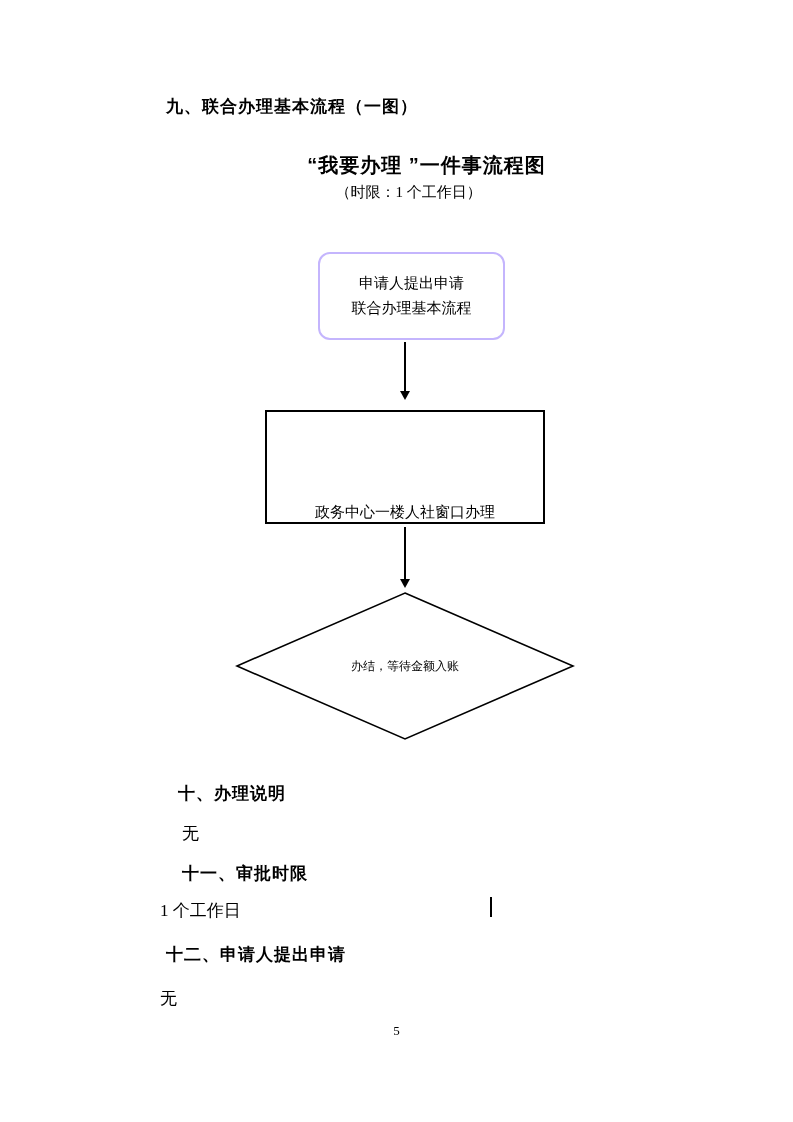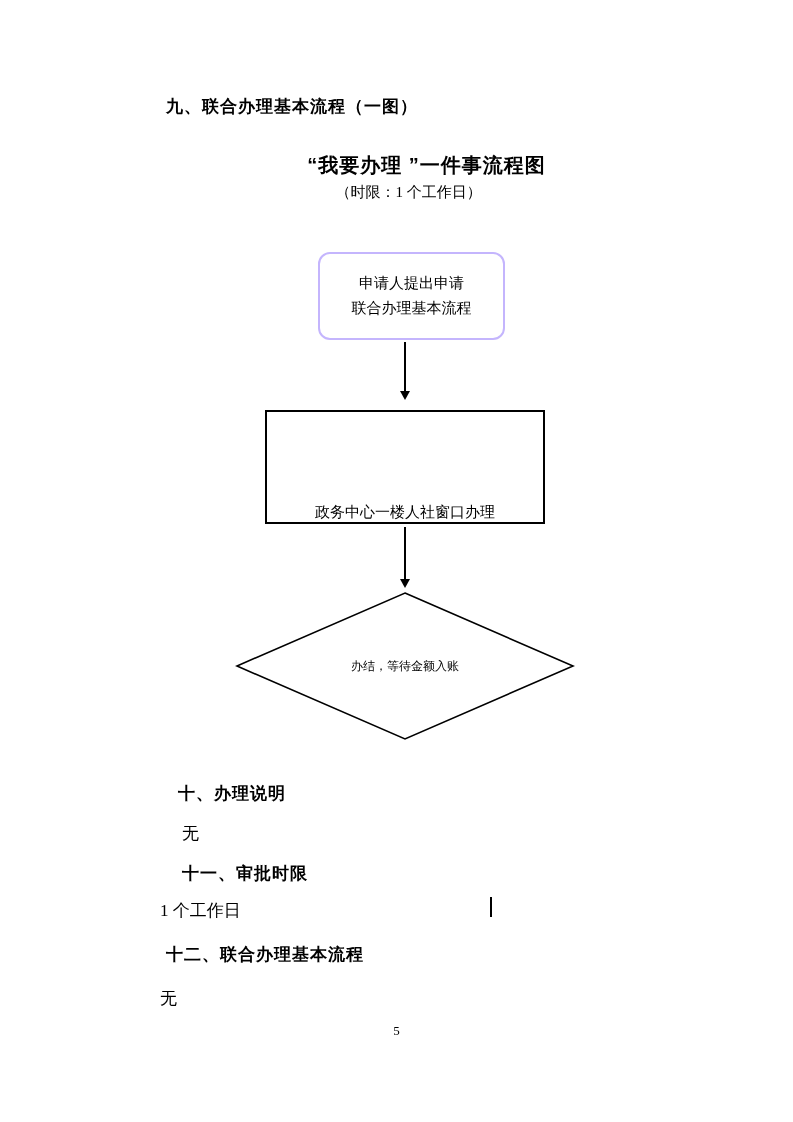--- a/index.html
+++ b/index.html
@@ -191,19 +191,19 @@
   <div class="heading" style="left:178px; top:782px;">十、办理说明</div>
 
   <div class="body-text" style="left:182px; top:822px;">无</div>
 
   <div class="heading" style="left:182px; top:862px;">十一、审批时限</div>
 
   <div class="body-text" style="left:160px; top:899px;text-align:center;">1 个工作日</div>
 
   <div class="text-cursor"></div>
 
-  <div class="heading" style="left:166px; top:943px;">十二、联合办理基本流程</div>
+  <div class="heading" style="left:166px; top:943px;">十二、申请人提出申请</div>
 
   <div class="body-text" style="left:160px; top:987px;">无</div>
 
   <div class="page-number">5</div>
 
 </div>
 
 </body></html>

